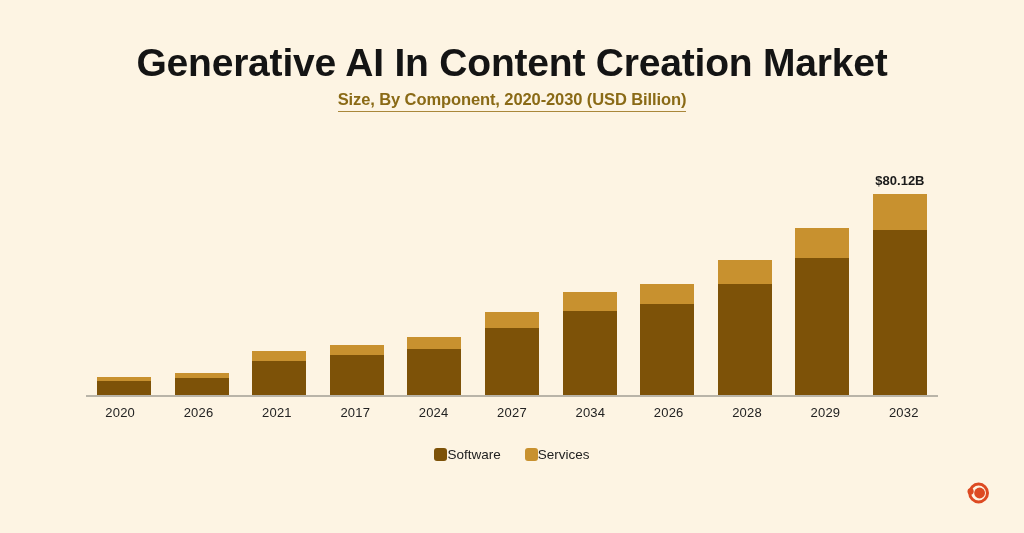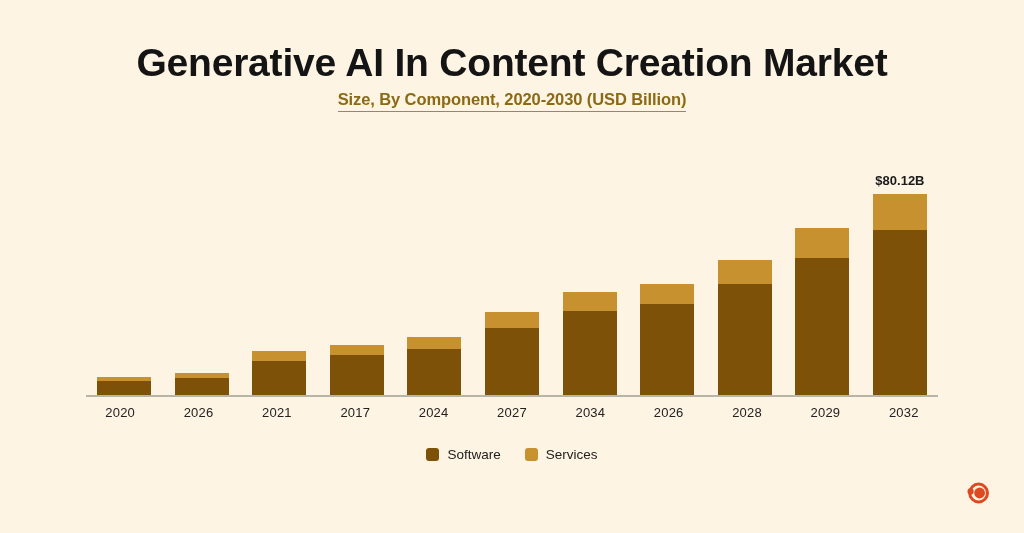--- a/index.html
+++ b/index.html
@@ -135,21 +135,21 @@
     top: 447px;
     width: 1024px;
     display: flex;
     justify-content: center;
     align-items: center;
     gap: 24px;
   }
   .legend-item {
     display: flex;
     align-items: center;
-    gap: 8px;
+    gap: 0;
   }
   .legend-swatch {
     width: 13px;
     height: 13px;
     border-radius: 3px;
   }
   .legend-label {
     font-size: 13.5px;
     color: #222222;
   }

